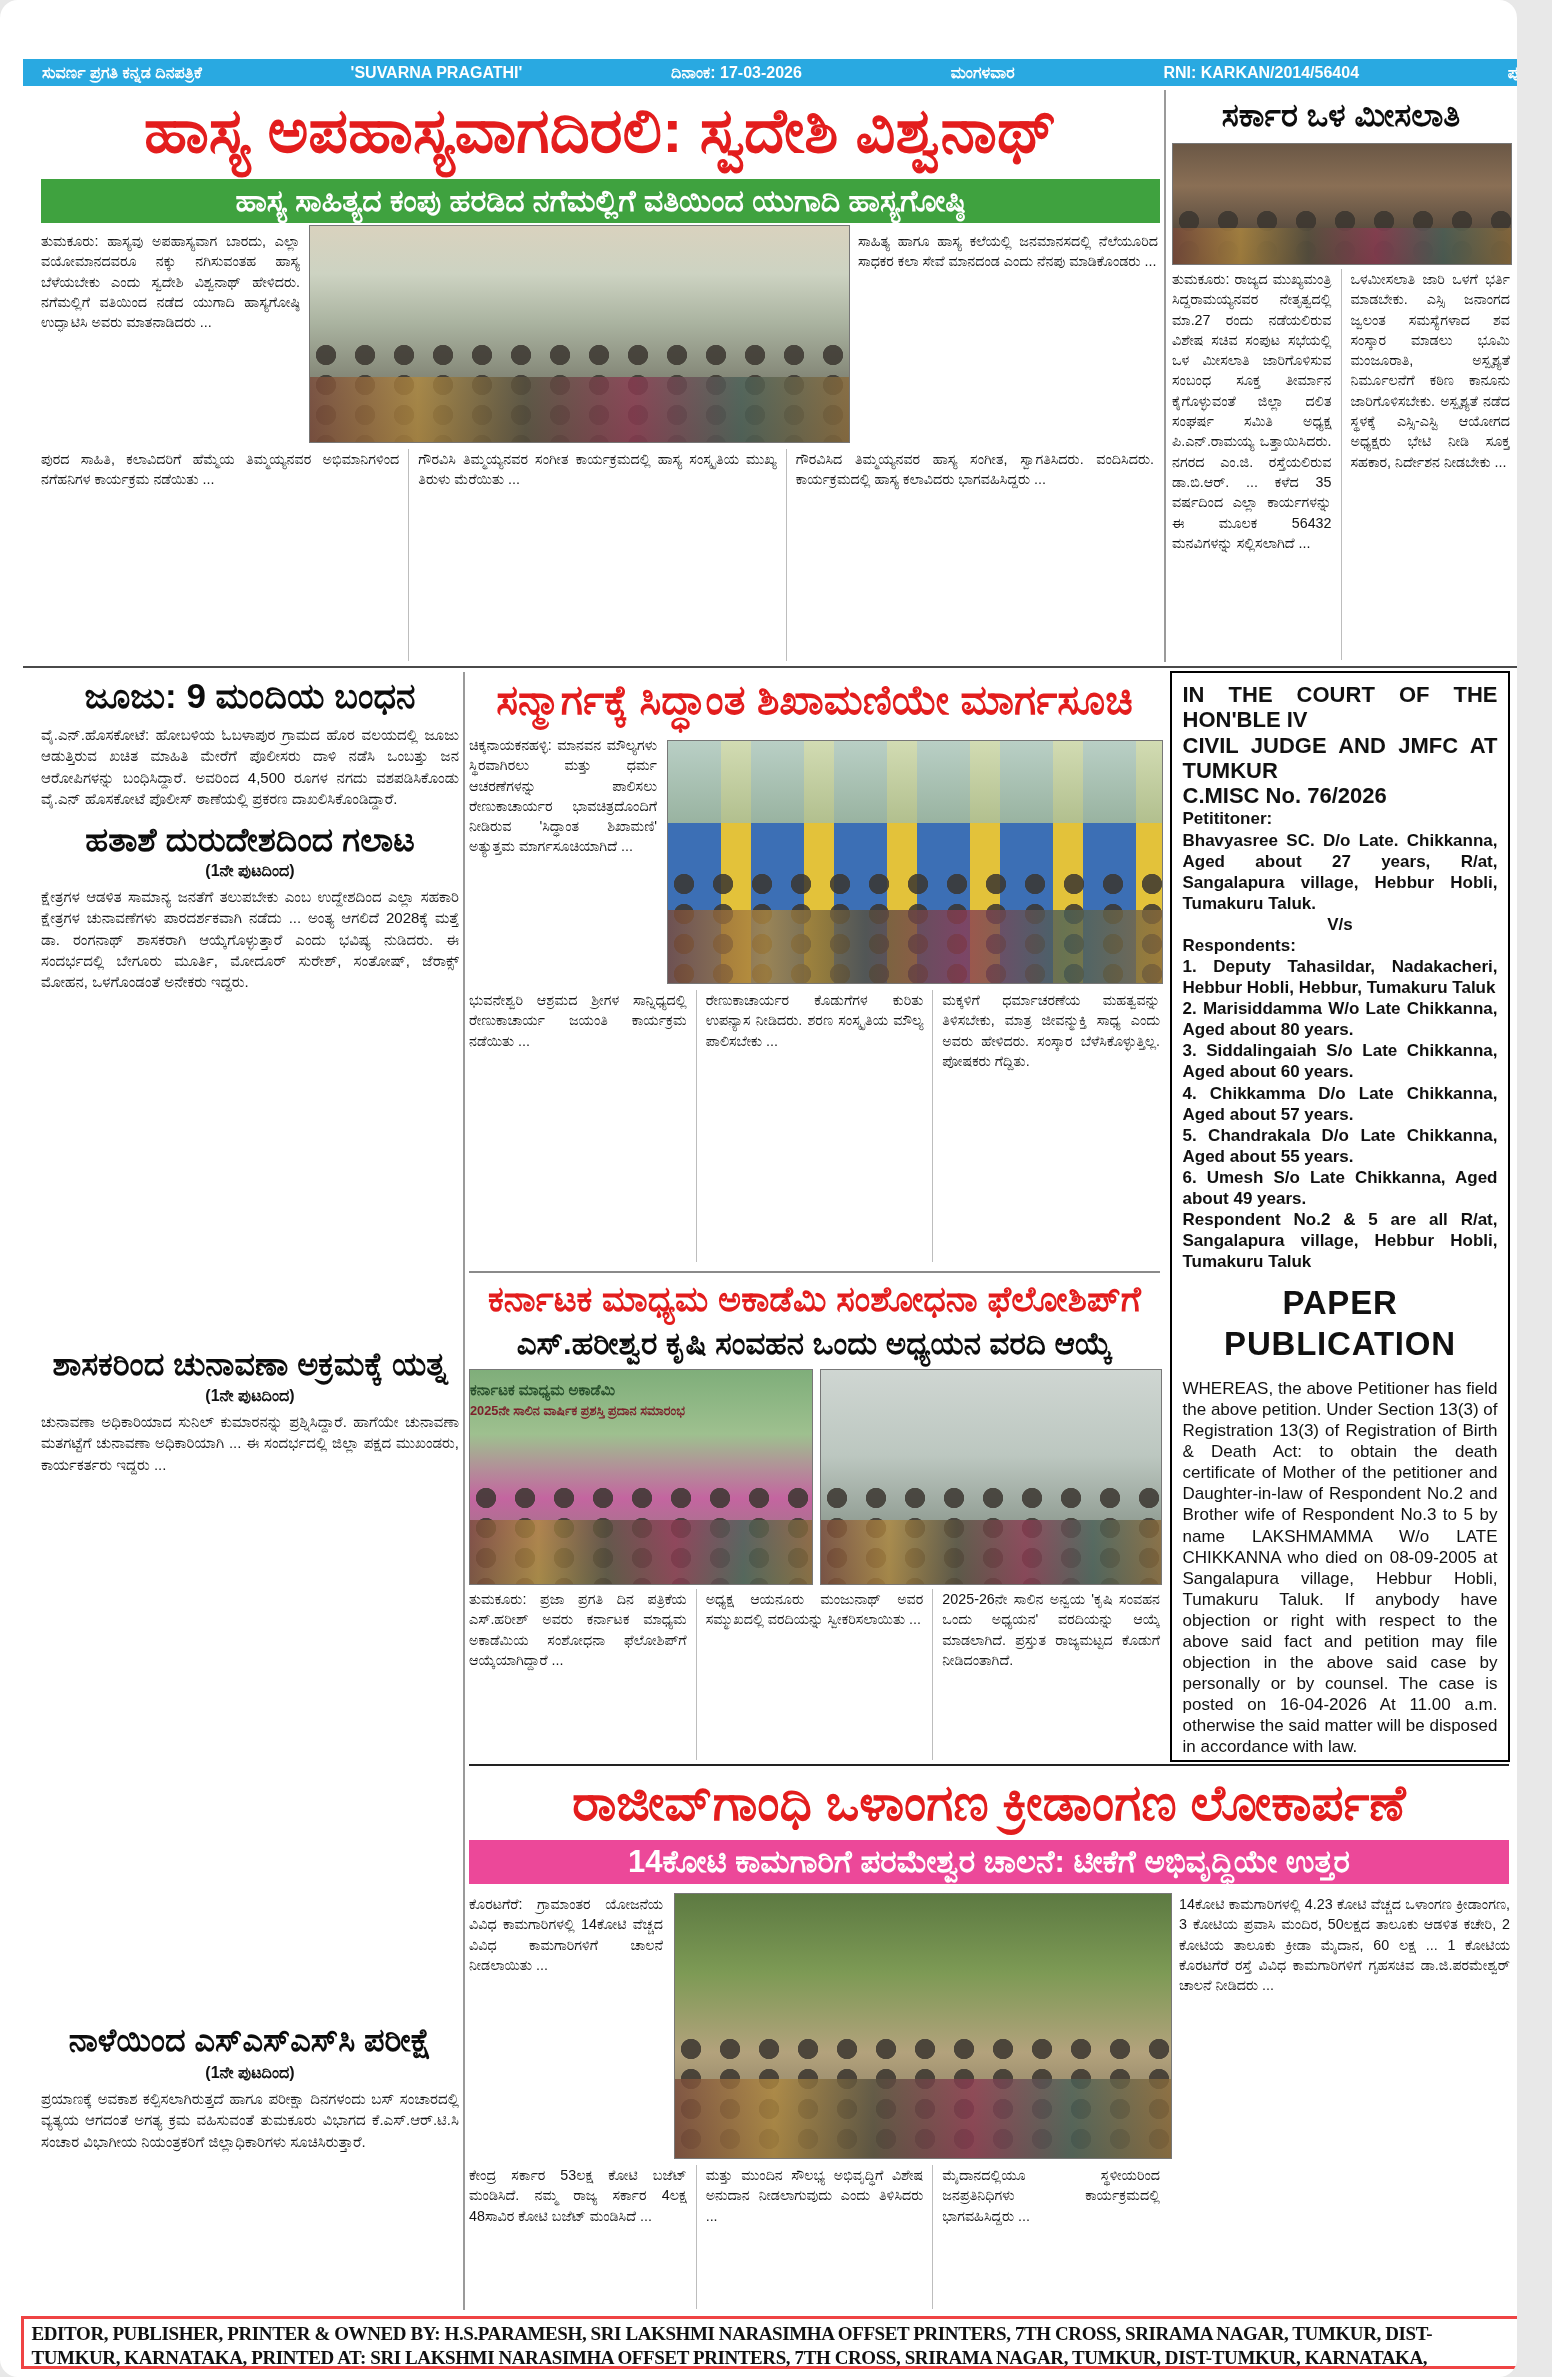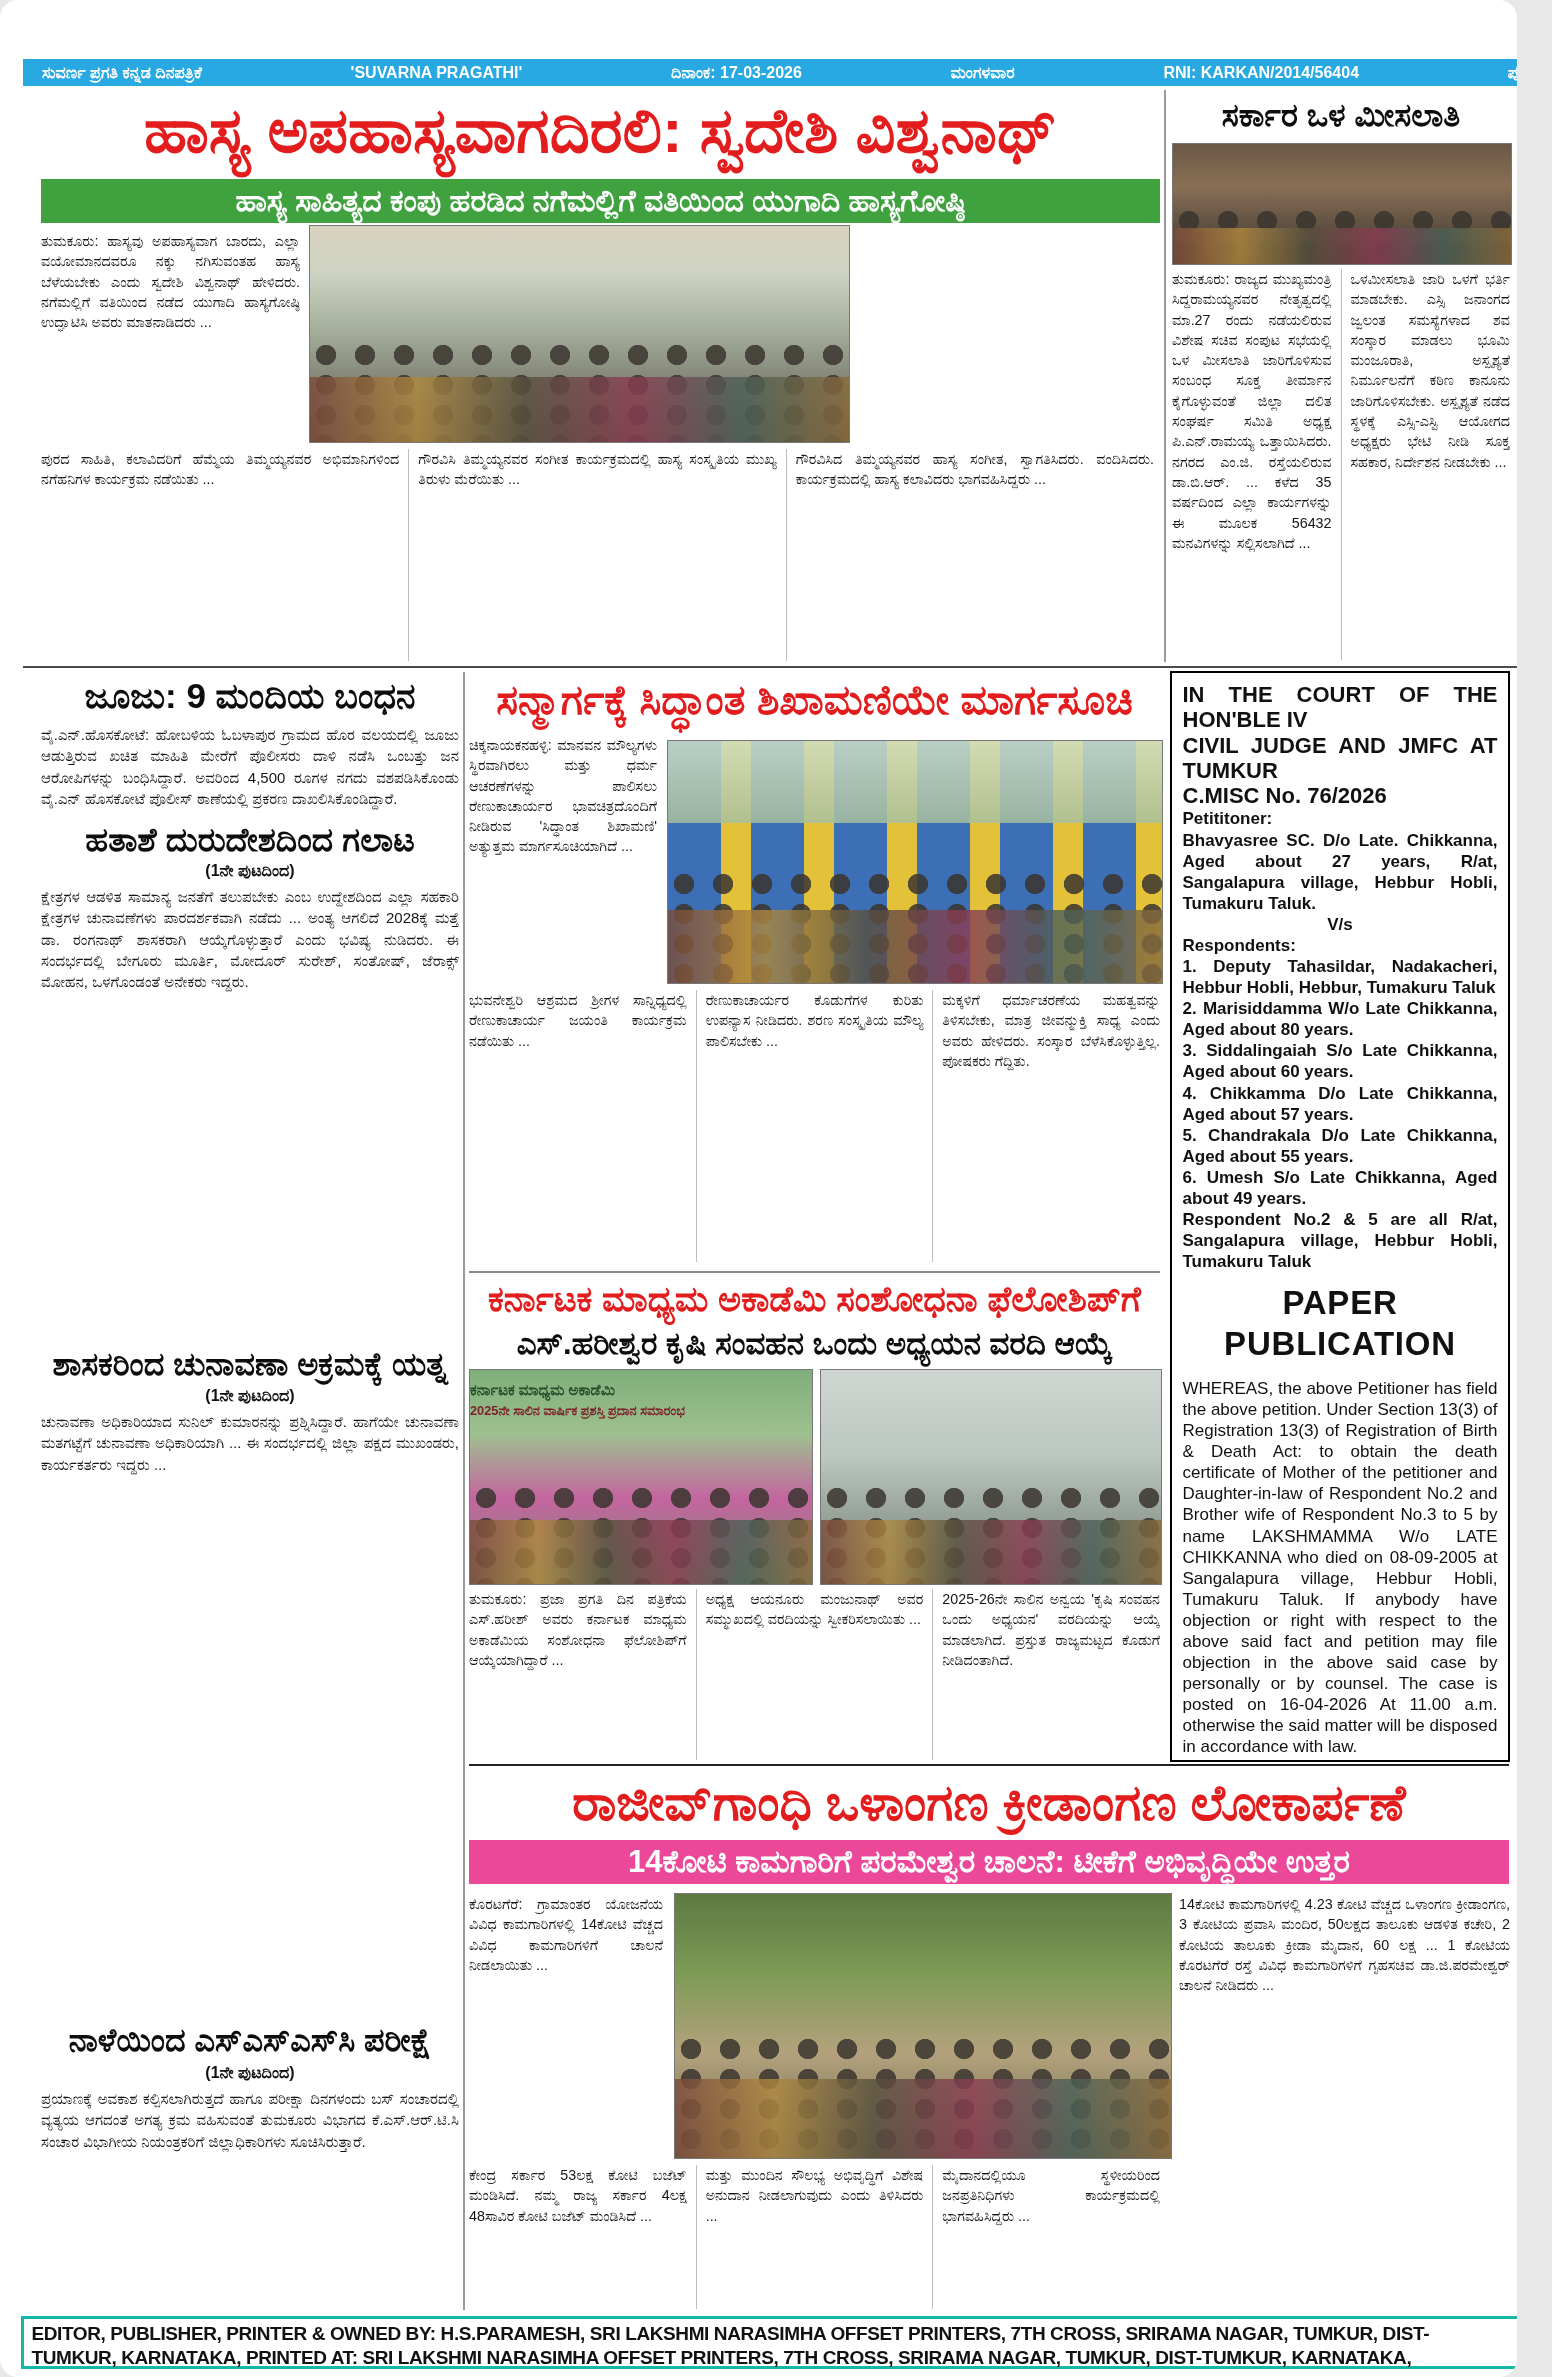--- a/index.html
+++ b/index.html
@@ -23,22 +23,22 @@
   .colrow{display:flex;}
   .colrow .col{flex:1;padding:0 9px;}
   .colrow .col + .col{border-left:1.5px solid #bdbdbd;}
   .notice{border:2.3px solid #000;padding:9px 10.5px;font-size:17px;line-height:1.24;
           font-weight:bold;text-align:justify;}
   .notice .nh{font-size:22px;line-height:1.15;}
   .notice .big{font-size:33px;text-align:center;letter-spacing:0.8px;margin:10.5px 0 13.5px;}
   .notice .reg{font-weight:normal;}
   .topbar{display:flex;align-items:center;justify-content:space-between;
           color:#fff;font-weight:bold;font-size:16px;padding:0 19.5px;}
-  .footerbox{border:3px solid #14b8a6;font-weight:bold;font-size:19px;line-height:1.25;
-             padding:3px 7.5px;letter-spacing:-0.4px;}
+  .footerbox{border:3px solid #ef4444;font-weight:bold;font-size:19px;line-height:1.25;
+             padding:3px 7.5px;letter-spacing:-0.4px;font-family:Liberation Serif, serif;}
 </style>
 </head>
 <body>
 
 <div id="page">
 
   <div class="abs topbar" style="left:22.5px;top:59px;width:1508px;height:27px;background:#29a9e1;">
     <span>ಸುವರ್ಣ ಪ್ರಗತಿ ಕನ್ನಡ ದಿನಪತ್ರಿಕೆ</span>
     <span>'SUVARNA PRAGATHI'</span>
     <span>ದಿನಾಂಕ: 17-03-2026</span>
@@ -53,20 +53,21 @@
   </div>
 
   <div class="abs bodytext" style="left:41px;top:231px;width:259px;height:209px;">ತುಮಕೂರು: ಹಾಸ್ಯವು ಅಪಹಾಸ್ಯವಾಗ ಬಾರದು, ಎಲ್ಲಾ ವಯೋಮಾನದವರೂ ನಕ್ಕು ನಗಿಸುವಂತಹ ಹಾಸ್ಯ ಬೆಳೆಯಬೇಕು ಎಂದು ಸ್ವದೇಶಿ ವಿಶ್ವನಾಥ್ ಹೇಳಿದರು. ನಗೆಮಲ್ಲಿಗೆ ವತಿಯಿಂದ ನಡೆದ ಯುಗಾದಿ ಹಾಸ್ಯಗೋಷ್ಠಿ ಉದ್ಘಾಟಿಸಿ ಅವರು ಮಾತನಾಡಿದರು ...</div>
 
   <div class="photo" style="left:309px;top:225px;width:539px;height:216px;
               background:linear-gradient(180deg,#d9d2be 0%,#cdd3c2 22%,#aab3a0 45%,#7d7f70 75%,#5f5b4e 100%);">
     <div class="heads"></div>
     <div class="torso"></div>
   </div>
 
+  <div class="abs bodytext" style="left:858px;top:231px;width:300px;height:209px;">ಸಾಹಿತ್ಯ ಹಾಗೂ ಹಾಸ್ಯ ಕಲೆಯಲ್ಲಿ ಜನಮಾನಸದಲ್ಲಿ ನೆಲೆಯೂರಿದ ಸಾಧಕರ ಕಲಾ ಸೇವೆ ಮಾನದಂಡ ಎಂದು ನೆನಪು ಮಾಡಿಕೊಂಡರು ...</div>
 
   <div class="abs colrow" style="left:32px;top:449px;width:1131px;height:212px;">
     <div class="col bodytext">ಪುರದ ಸಾಹಿತಿ, ಕಲಾವಿದರಿಗೆ ಹೆಮ್ಮೆಯ ತಿಮ್ಮಯ್ಯನವರ ಅಭಿಮಾನಿಗಳಿಂದ ನಗೆಹನಿಗಳ ಕಾರ್ಯಕ್ರಮ ನಡೆಯಿತು ...</div>
     <div class="col bodytext">ಗೌರವಿಸಿ ತಿಮ್ಮಯ್ಯನವರ ಸಂಗೀತ ಕಾರ್ಯಕ್ರಮದಲ್ಲಿ ಹಾಸ್ಯ ಸಂಸ್ಕೃತಿಯ ಮುಖ್ಯ ತಿರುಳು ಮೆರೆಯಿತು ...</div>
     <div class="col bodytext">ಗೌರವಿಸಿದ ತಿಮ್ಮಯ್ಯನವರ ಹಾಸ್ಯ ಸಂಗೀತ, ಸ್ವಾಗತಿಸಿದರು. ವಂದಿಸಿದರು. ಕಾರ್ಯಕ್ರಮದಲ್ಲಿ ಹಾಸ್ಯ ಕಲಾವಿದರು ಭಾಗವಹಿಸಿದ್ದರು ...</div>
   </div>
 
   <div class="abs vline" style="left:1164px;top:90px;height:572px;"></div>
 
   <div class="abs hl-black" style="left:1172px;top:93px;width:338px;height:45px;font-size:32px;line-height:45px;">ಸರ್ಕಾರ ಒಳ ಮೀಸಲಾತಿ ಅಂತಿಮಗೊಳಿಸಲಿ</div>

